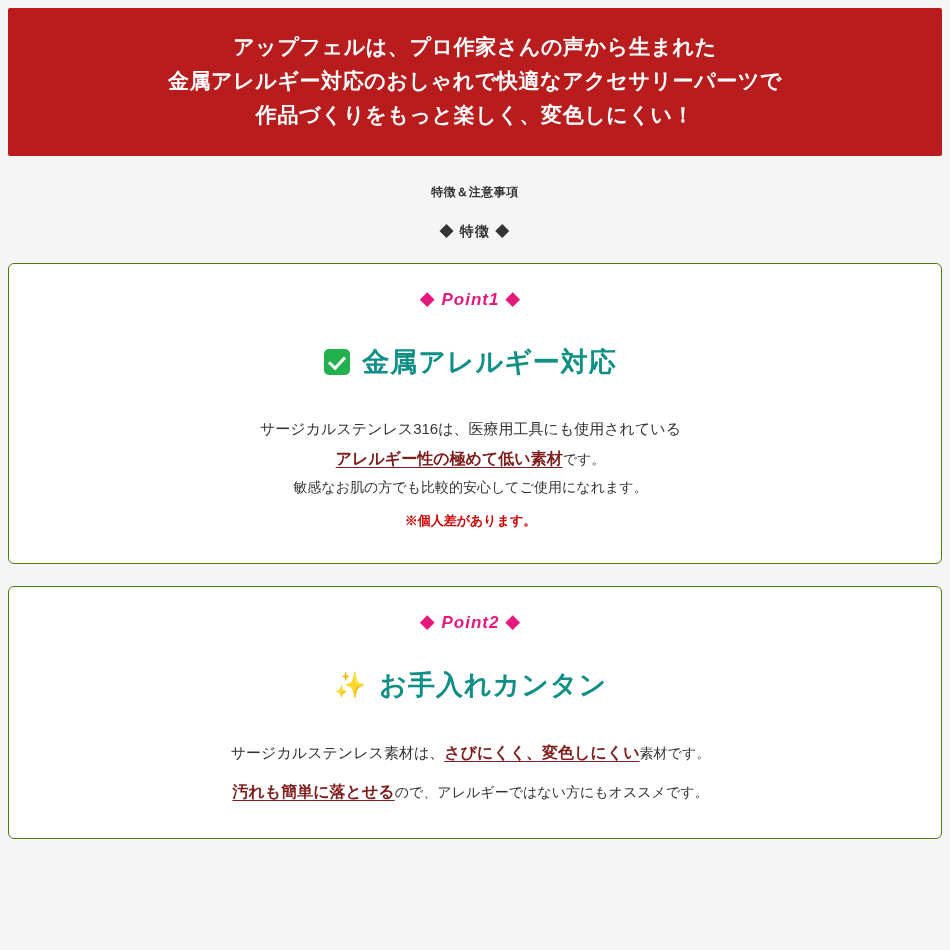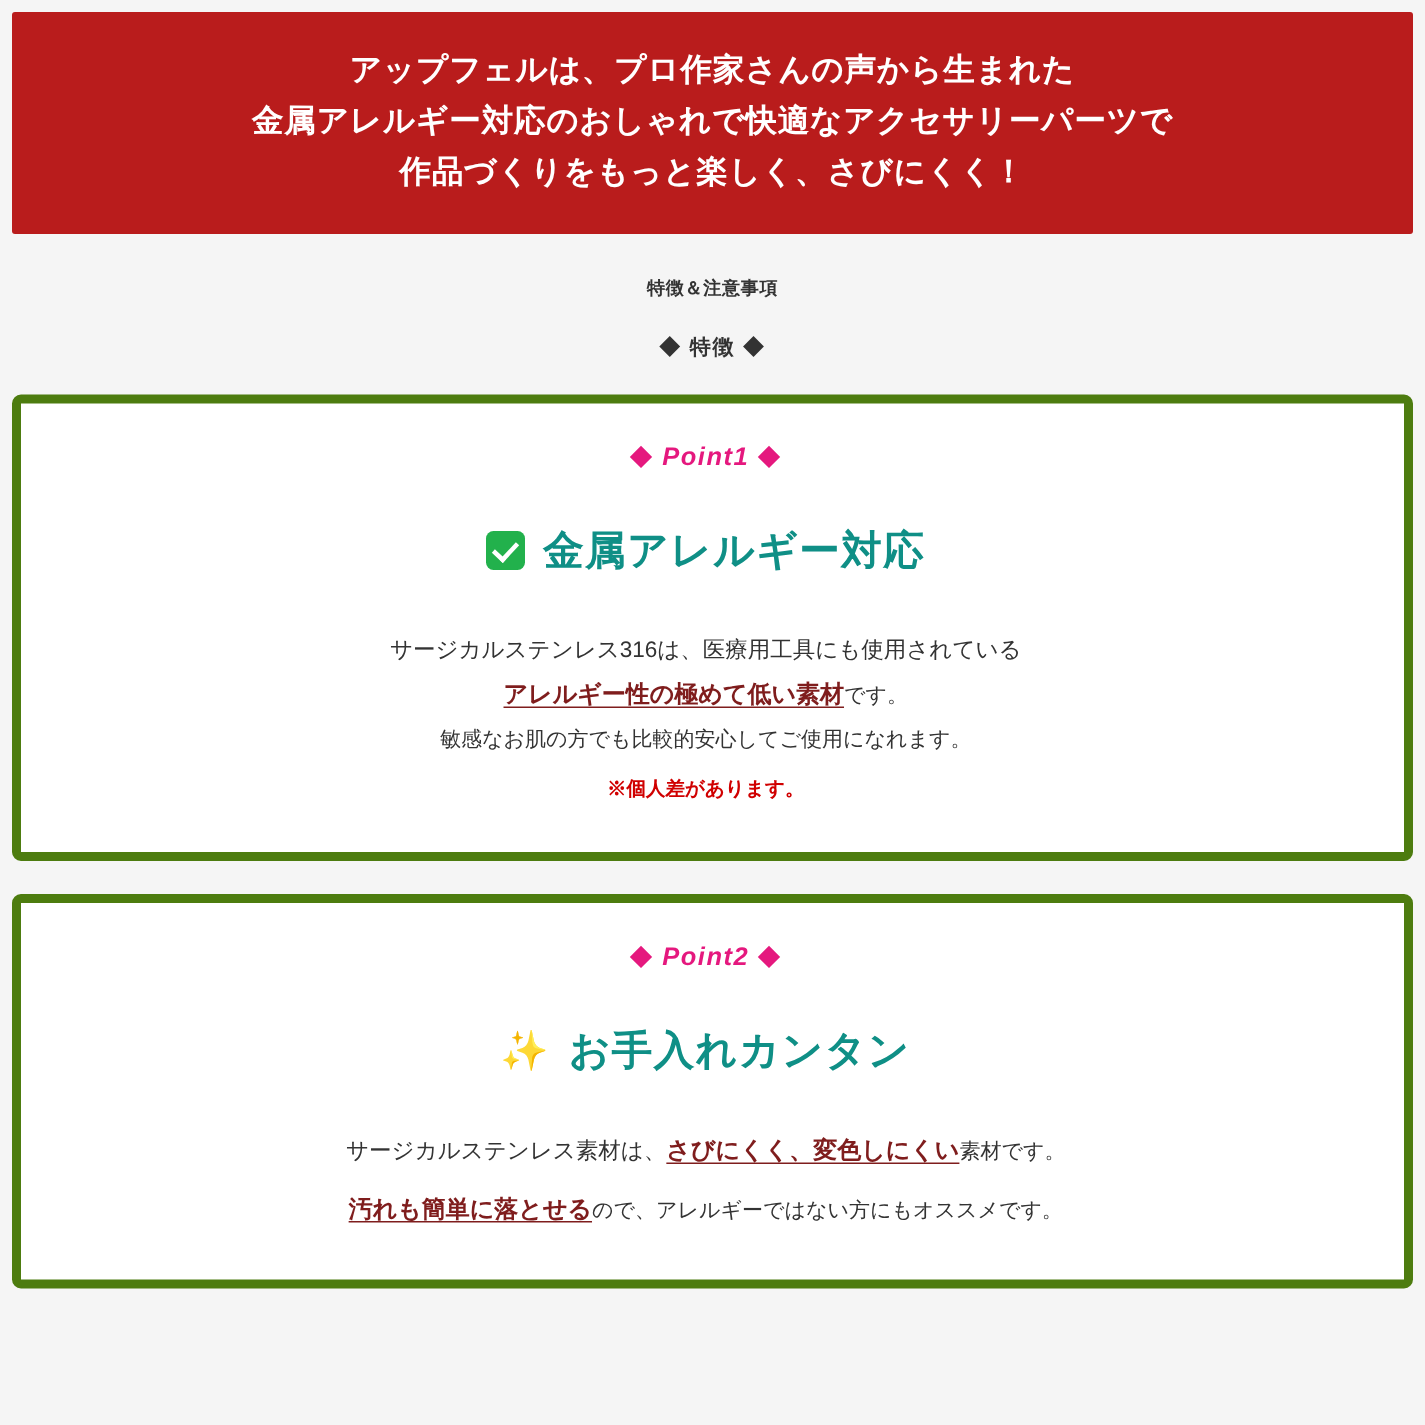--- a/index.html
+++ b/index.html
@@ -53,21 +53,21 @@
     font-size: 14px;
     font-weight: bold;
     color: #333;
     margin-top: 22px;
     letter-spacing: 1.2px;
   }
 
   
   .card {
     background: #ffffff;
-    border: 6px solid #4d7c0f;
+    border: 1px solid #4d7c0f;
     border-radius: 6px;
     margin: 22px 8px 0 8px;
     padding: 26px 24px 30px 15px;
     box-sizing: border-box;
   }
   .point-label {
     text-align: center;
     color: #e5187e;
     font-size: 17px;
     font-weight: bold;
@@ -157,21 +157,21 @@
   .spacer-8 { height: 8px; }
 </style>
 </head>
 <body>
 
 <div class="page">
 
   <div class="hero">
     <div class="hero-line">アップフェルは、プロ作家さんの声から生まれた</div>
     <div class="hero-line">金属アレルギー対応のおしゃれで快適なアクセサリーパーツで</div>
-    <div class="hero-line">作品づくりをもっと楽しく、さびにくく！</div>
+    <div class="hero-line">作品づくりをもっと楽しく、変色しにくい！</div>
   </div>
 
   <div class="section-title">特徴＆注意事項</div>
   <div class="section-sub">◆ 特徴 ◆</div>
 
   <div class="card">
     <div class="point-label">
       <span class="dia">◆</span>
       <span>Point1</span>
       <span class="dia">◆</span>

